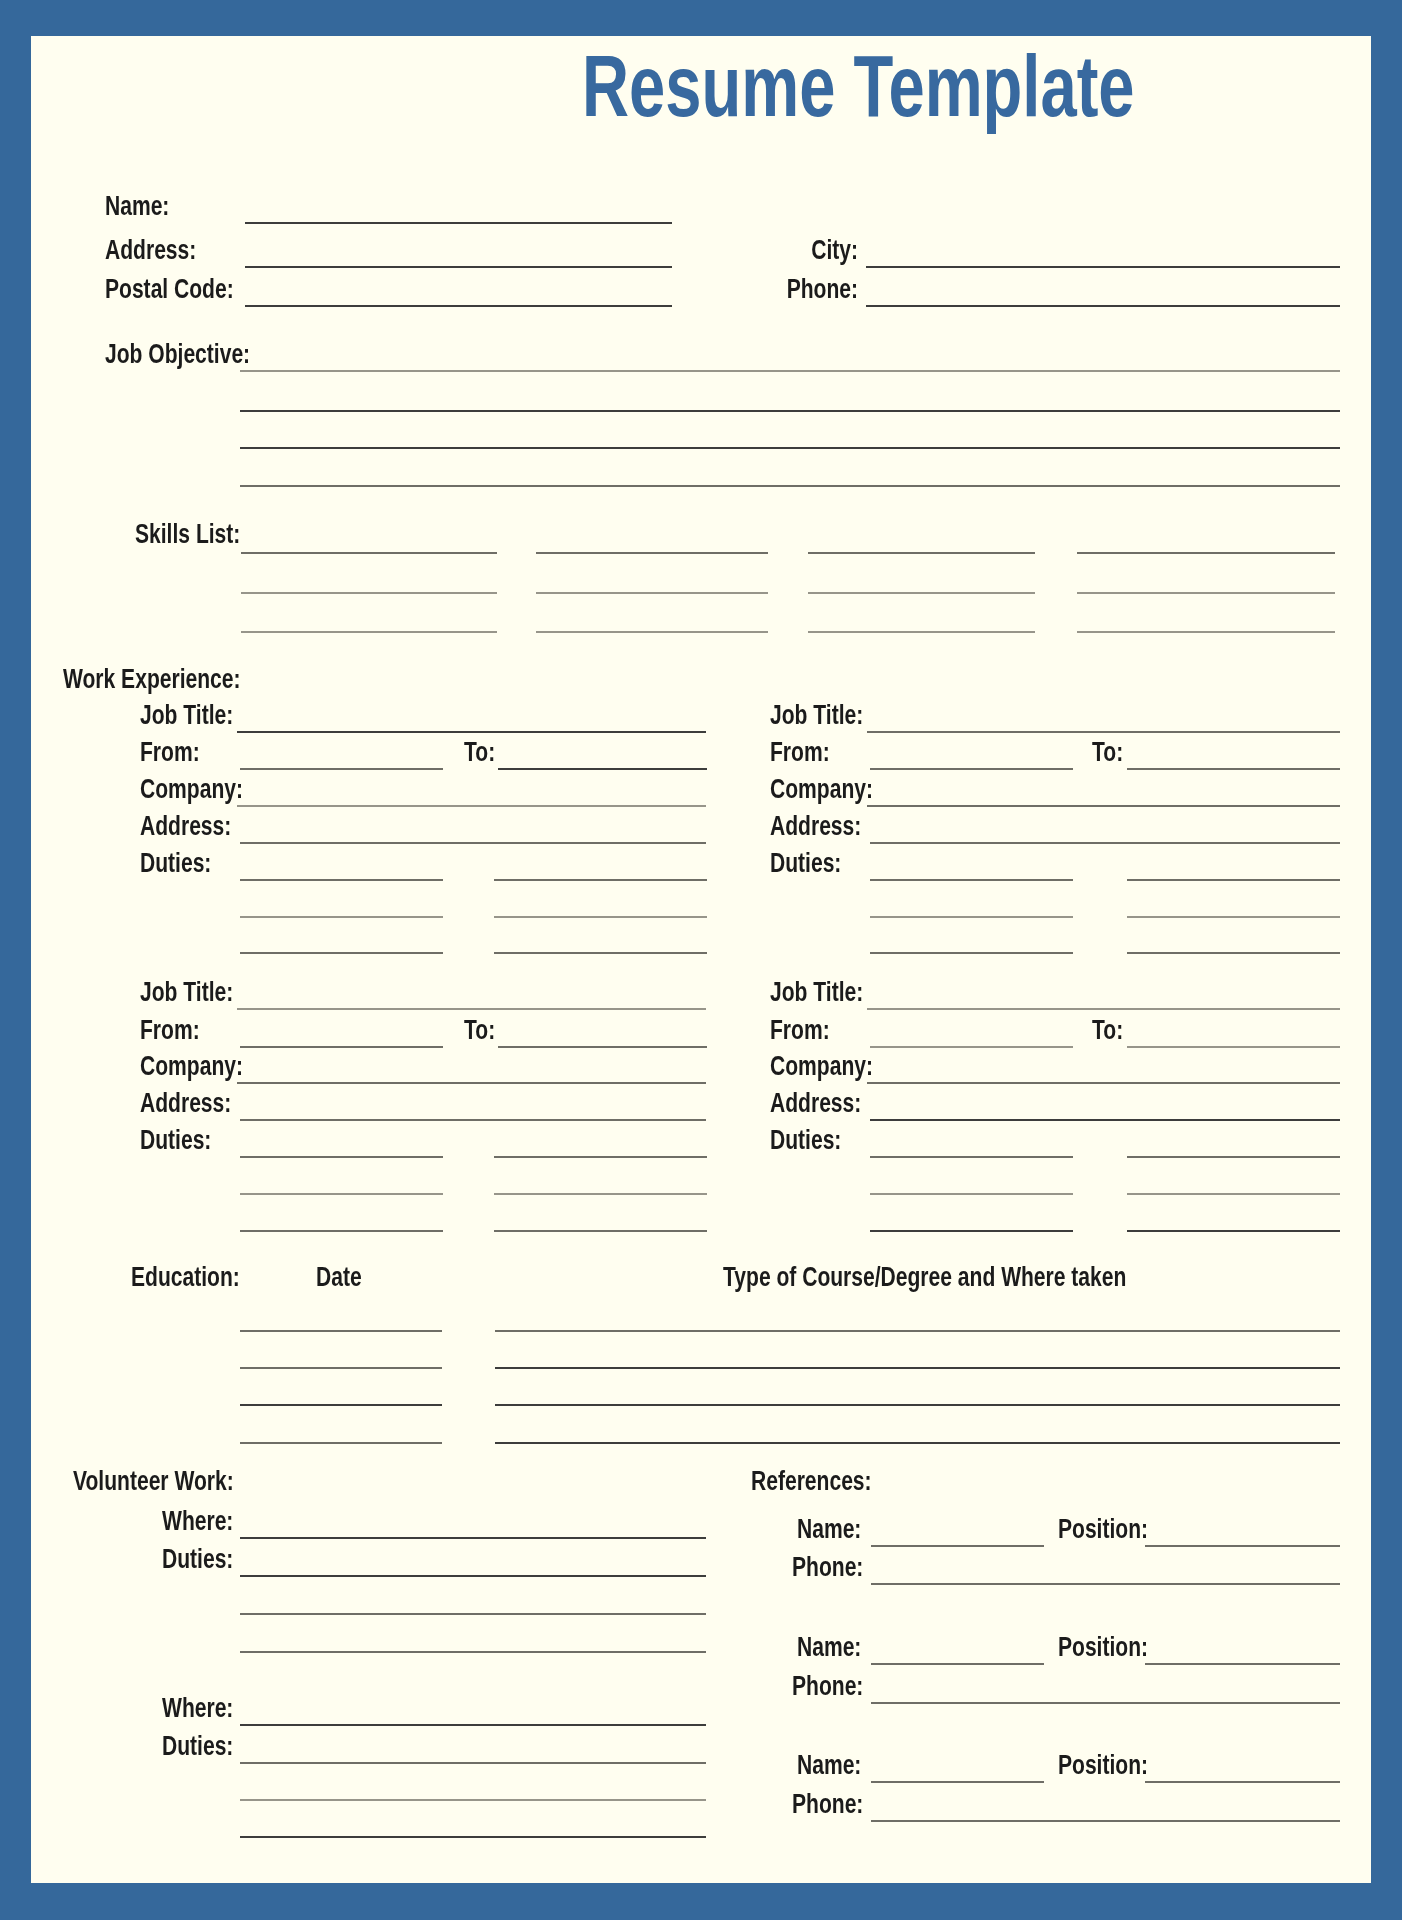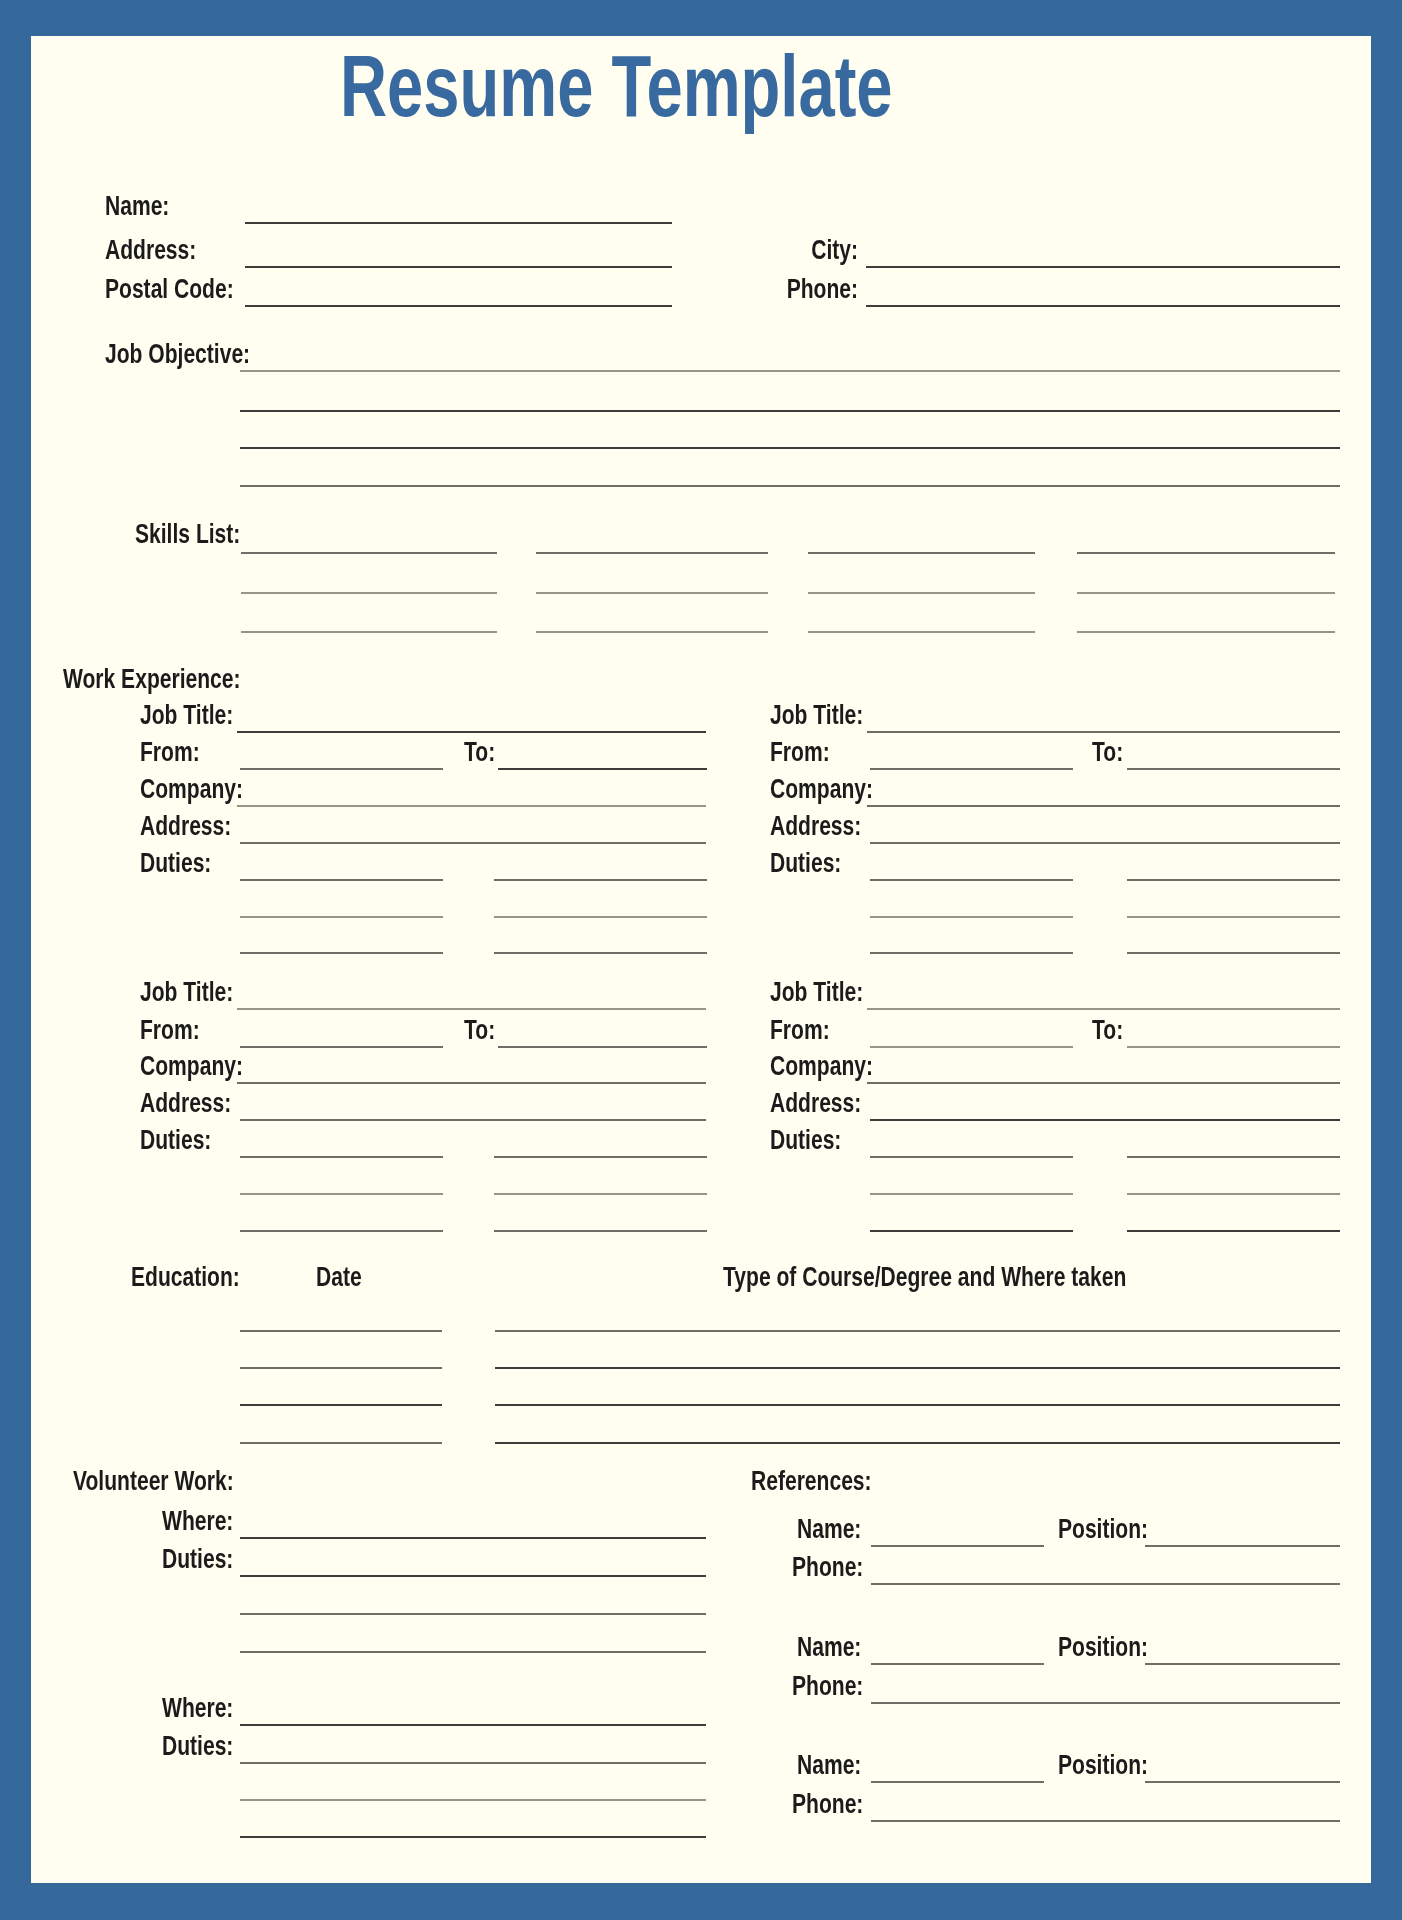--- a/index.html
+++ b/index.html
@@ -1,18 +1,18 @@
 <!DOCTYPE html>
 <html><head>
 <meta charset="utf-8">
 <style>
   html,body{margin:0;padding:0}
   body{width:1402px;height:1920px;position:relative;background:#35689B;font-family:"Liberation Sans",sans-serif;overflow:hidden}
   .page{position:absolute;left:31px;top:36px;width:1340px;height:1847px;background:#FFFEF0}
-  .title{position:absolute;left:0;top:40px;width:1232px;text-align:center;color:#38699F;font-size:88px;font-weight:bold;line-height:92px}
+  .title{position:absolute;left:0;top:40px;width:1232px;text-align:right;color:#38699F;font-size:88px;font-weight:bold;line-height:92px}
   .title span{display:inline-block;transform:scaleX(.74);transform-origin:50% 50%;white-space:nowrap}
   .lb{position:absolute;font-weight:bold;font-size:27px;line-height:31px;color:#1B1B1B;transform:scaleX(.78);transform-origin:0 50%;white-space:nowrap}
   .lb.r{transform-origin:100% 50%;text-align:right}
   .ln{position:absolute;height:0;border-top:2px solid #3D3D3C}
   .ln.m{border-top-color:#6F6E66}
   .ln.g{border-top-color:#97958A}
 </style>
 </head>
 <body>
 

